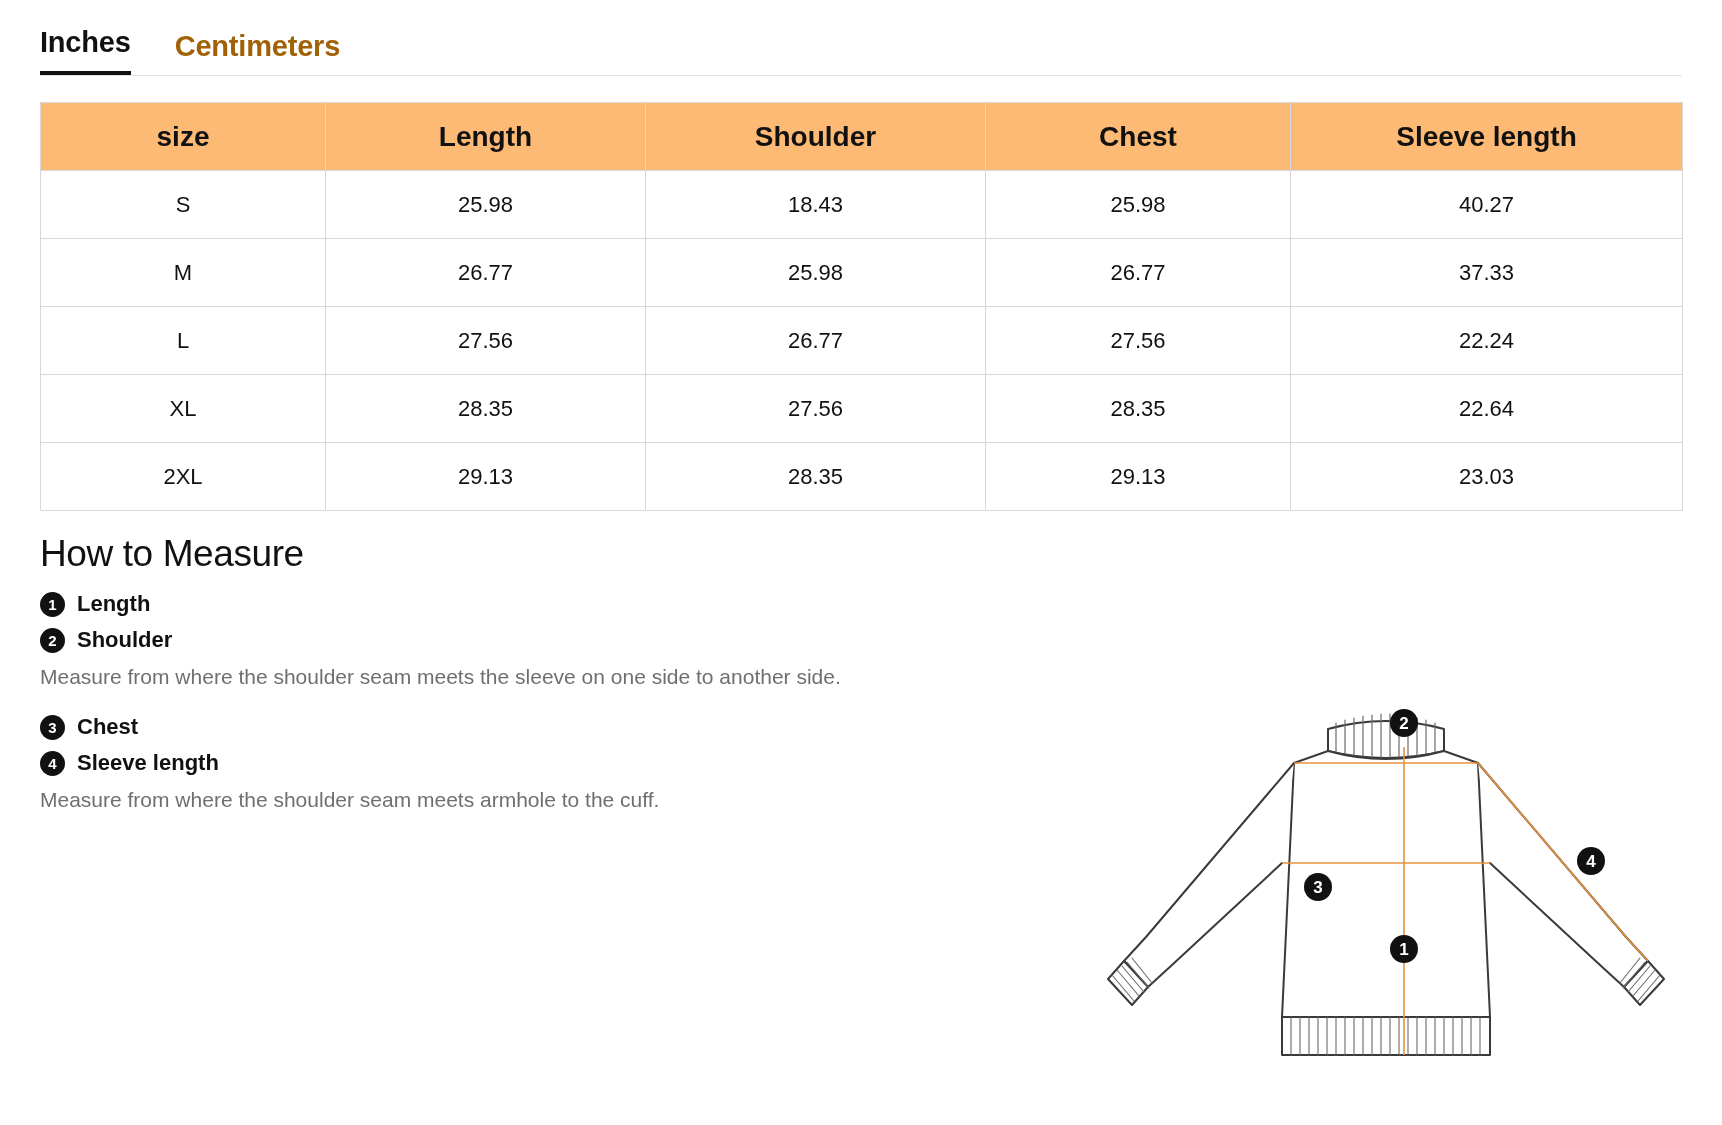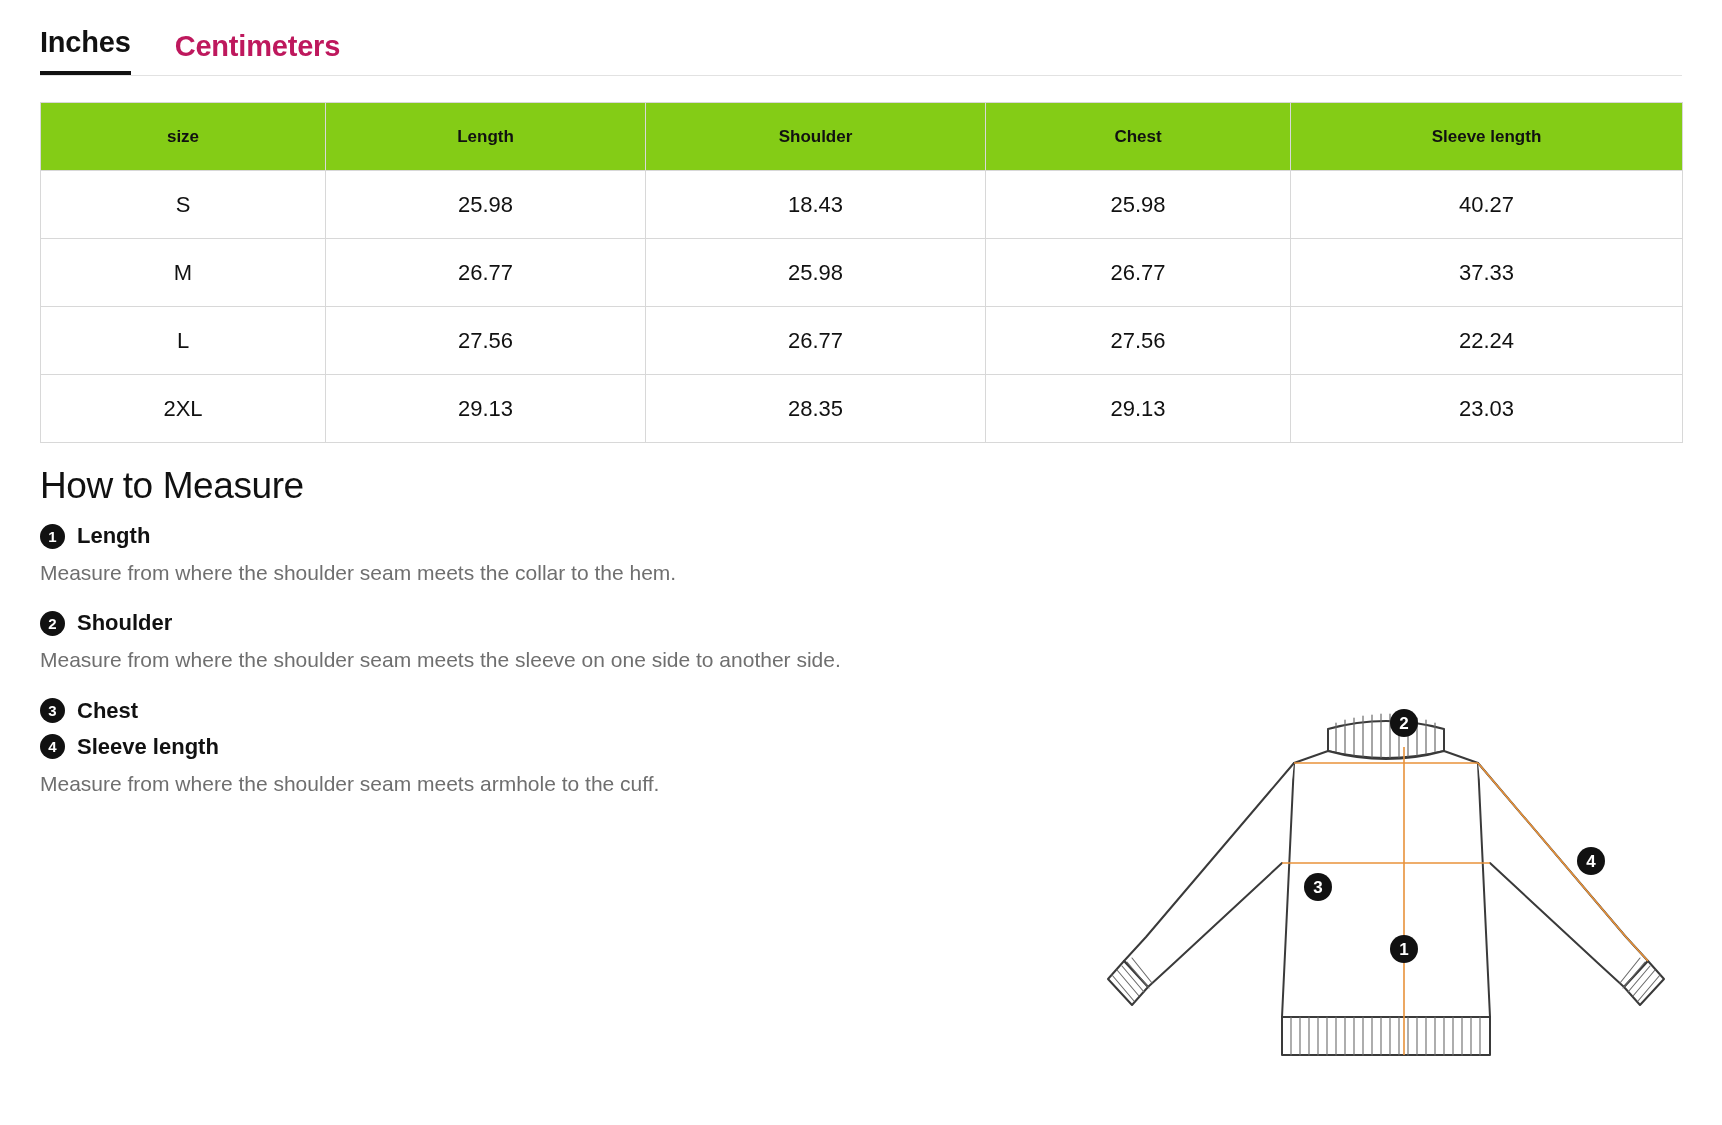--- a/index.html
+++ b/index.html
@@ -24,21 +24,21 @@
     display: flex;
     align-items: flex-end;
     gap: 44px;
     padding-top: 14px;
     border-bottom: 1px solid #e2e2e2;
     height: 76px;
   }
   .tab {
     font-size: 29px;
     font-weight: bold;
-    color: #be185d;
+    color: #a16207;
     padding-bottom: 12px;
     cursor: pointer;
     letter-spacing: -0.2px;
   }
   .tab.active {
     color: #111111;
     border-bottom: 4px solid #111111;
   }
 
   
@@ -51,24 +51,24 @@
     table-layout: fixed;
   }
   table.size-table th,
   table.size-table td {
     border: 1px solid #d8d8d8;
     text-align: center;
     font-size: 22px;
     color: #111111;
   }
   table.size-table th {
-    background: #84cc16;
+    background: #fdba74;
     font-weight: bold;
     height: 68px;
-    font-size: 17px;
+    font-size: 28px;
   }
   table.size-table td {
     height: 68px;
     font-weight: normal;
   }
   table.size-table col.c0 { width: 285px; }
   table.size-table col.c1 { width: 320px; }
   table.size-table col.c2 { width: 340px; }
   table.size-table col.c3 { width: 305px; }
   table.size-table col.c4 { width: 392px; }
@@ -170,40 +170,46 @@
           <td>37.33</td>
         </tr>
         <tr>
           <td>L</td>
           <td>27.56</td>
           <td>26.77</td>
           <td>27.56</td>
           <td>22.24</td>
         </tr>
         <tr>
+          <td>XL</td>
+          <td>28.35</td>
+          <td>27.56</td>
+          <td>28.35</td>
+          <td>22.64</td>
+        </tr>
+        <tr>
           <td>2XL</td>
           <td>29.13</td>
           <td>28.35</td>
           <td>29.13</td>
           <td>23.03</td>
         </tr>
       </tbody>
     </table>
   </div>
 
   <h2 class="how-title">How to Measure</h2>
 
   <div class="measure-list">
 
     <div class="m-item">
       <div class="m-head">
         <span class="badge">1</span>
         <span class="m-label">Length</span>
       </div>
-      <p class="m-desc">Measure from where the shoulder seam meets the collar to the hem.</p>
     </div>
 
     <div class="m-item">
       <div class="m-head">
         <span class="badge">2</span>
         <span class="m-label">Shoulder</span>
       </div>
       <p class="m-desc">Measure from where the shoulder seam meets the sleeve on one side to another side.</p>
     </div>
 

